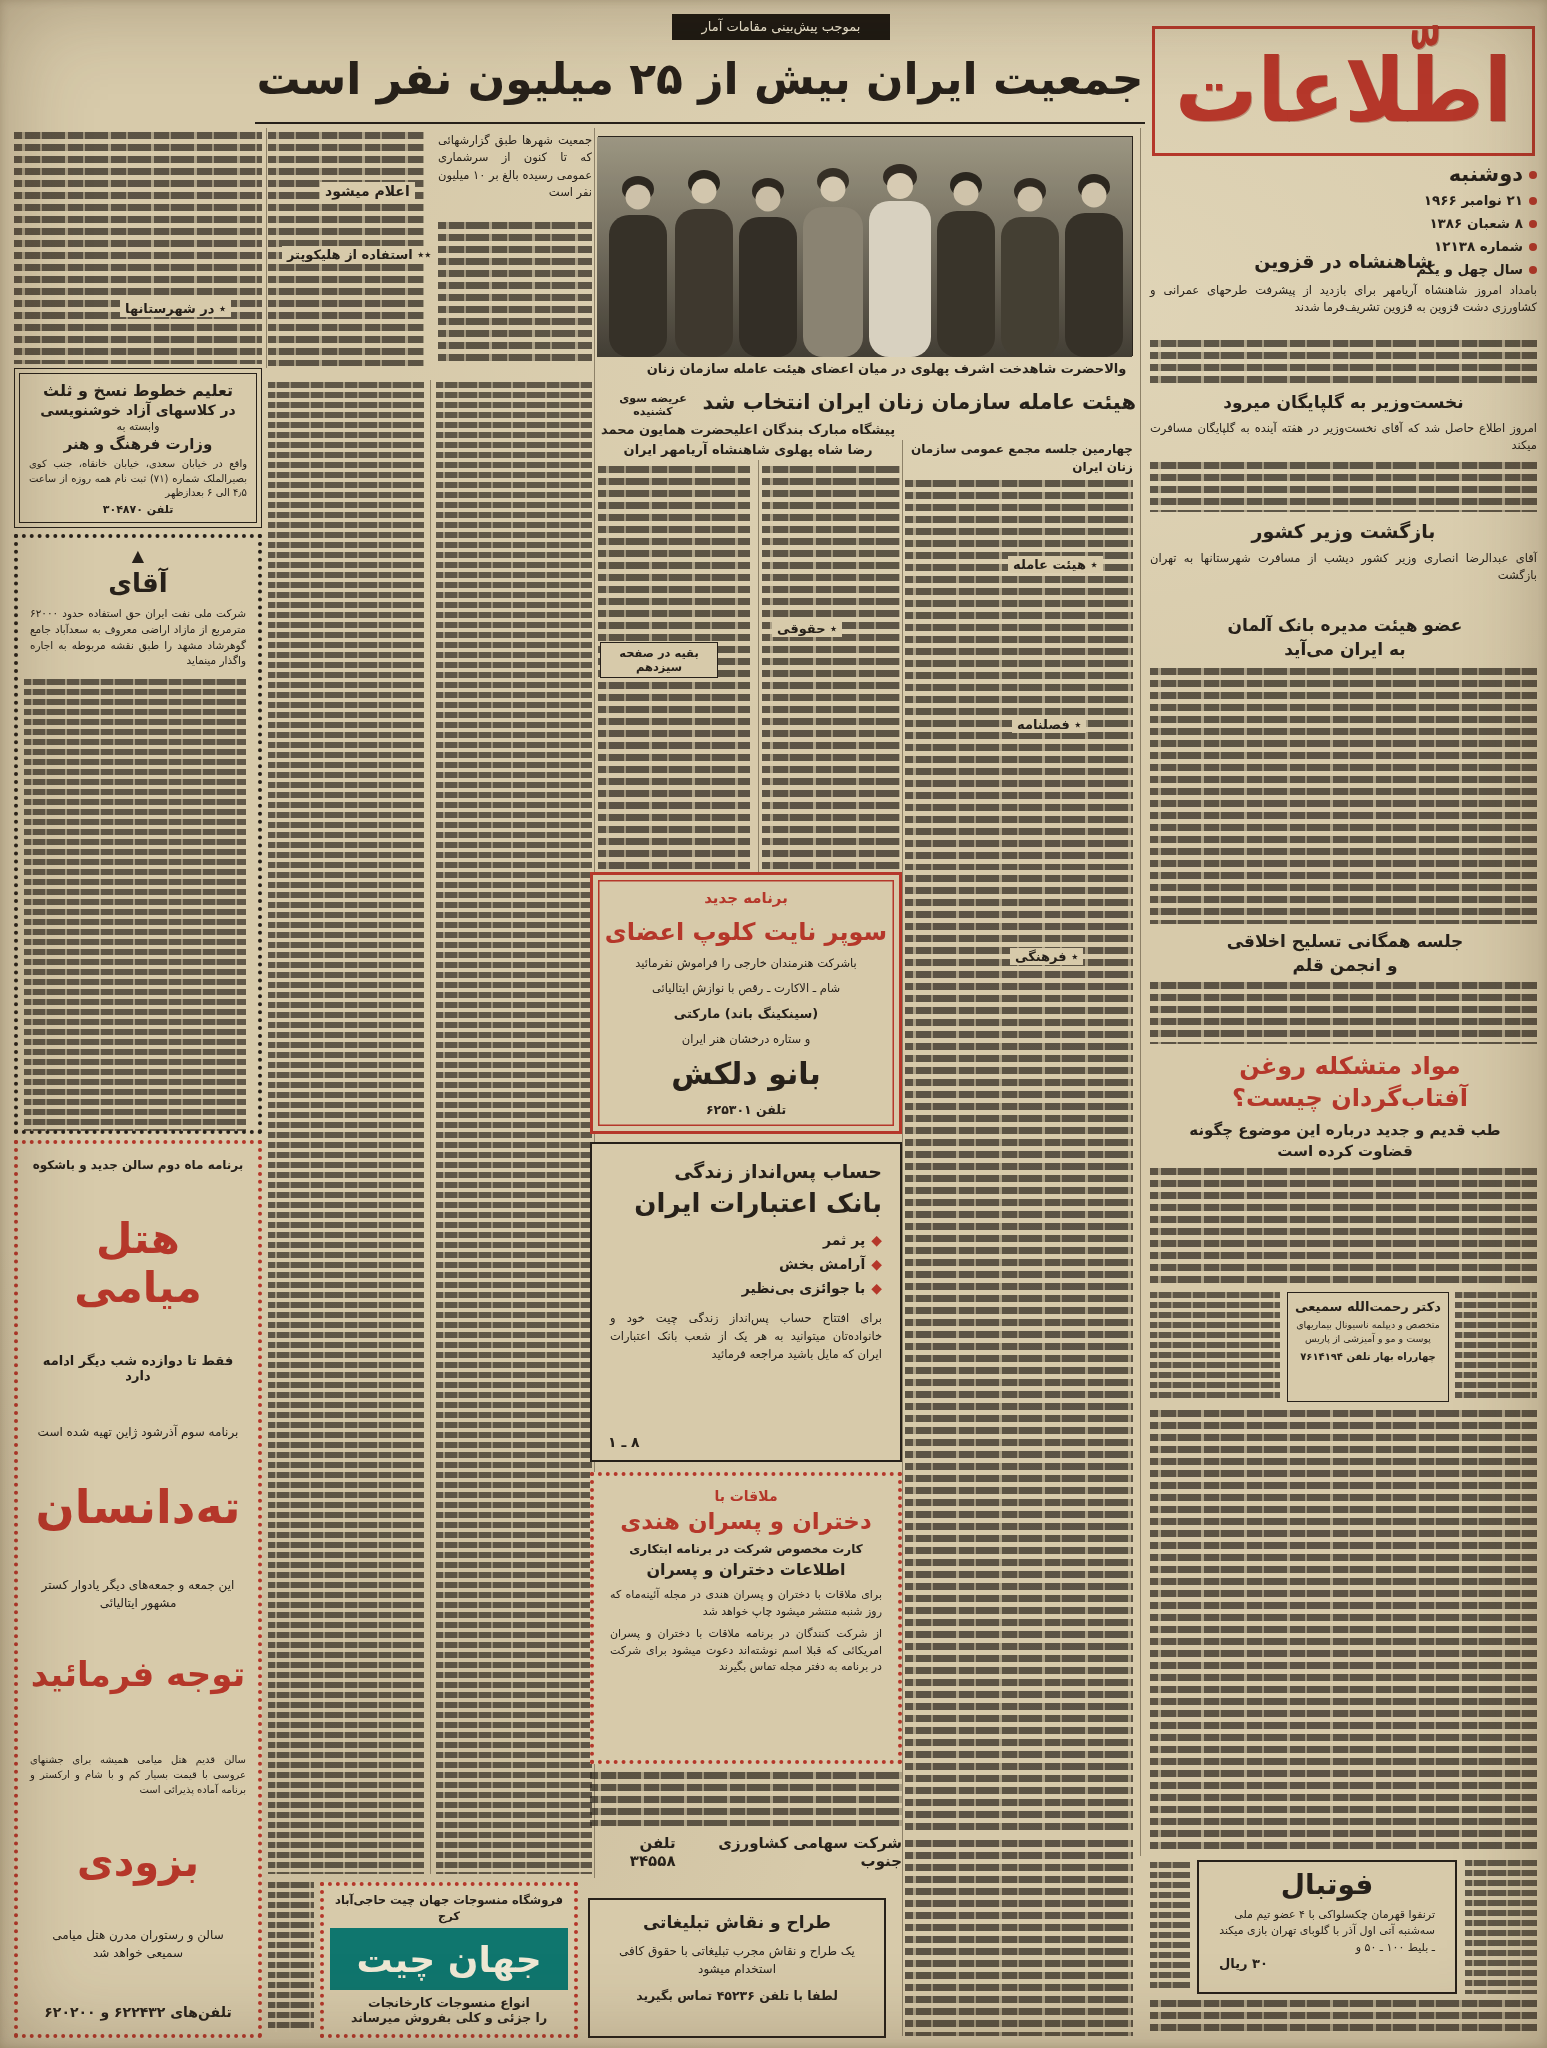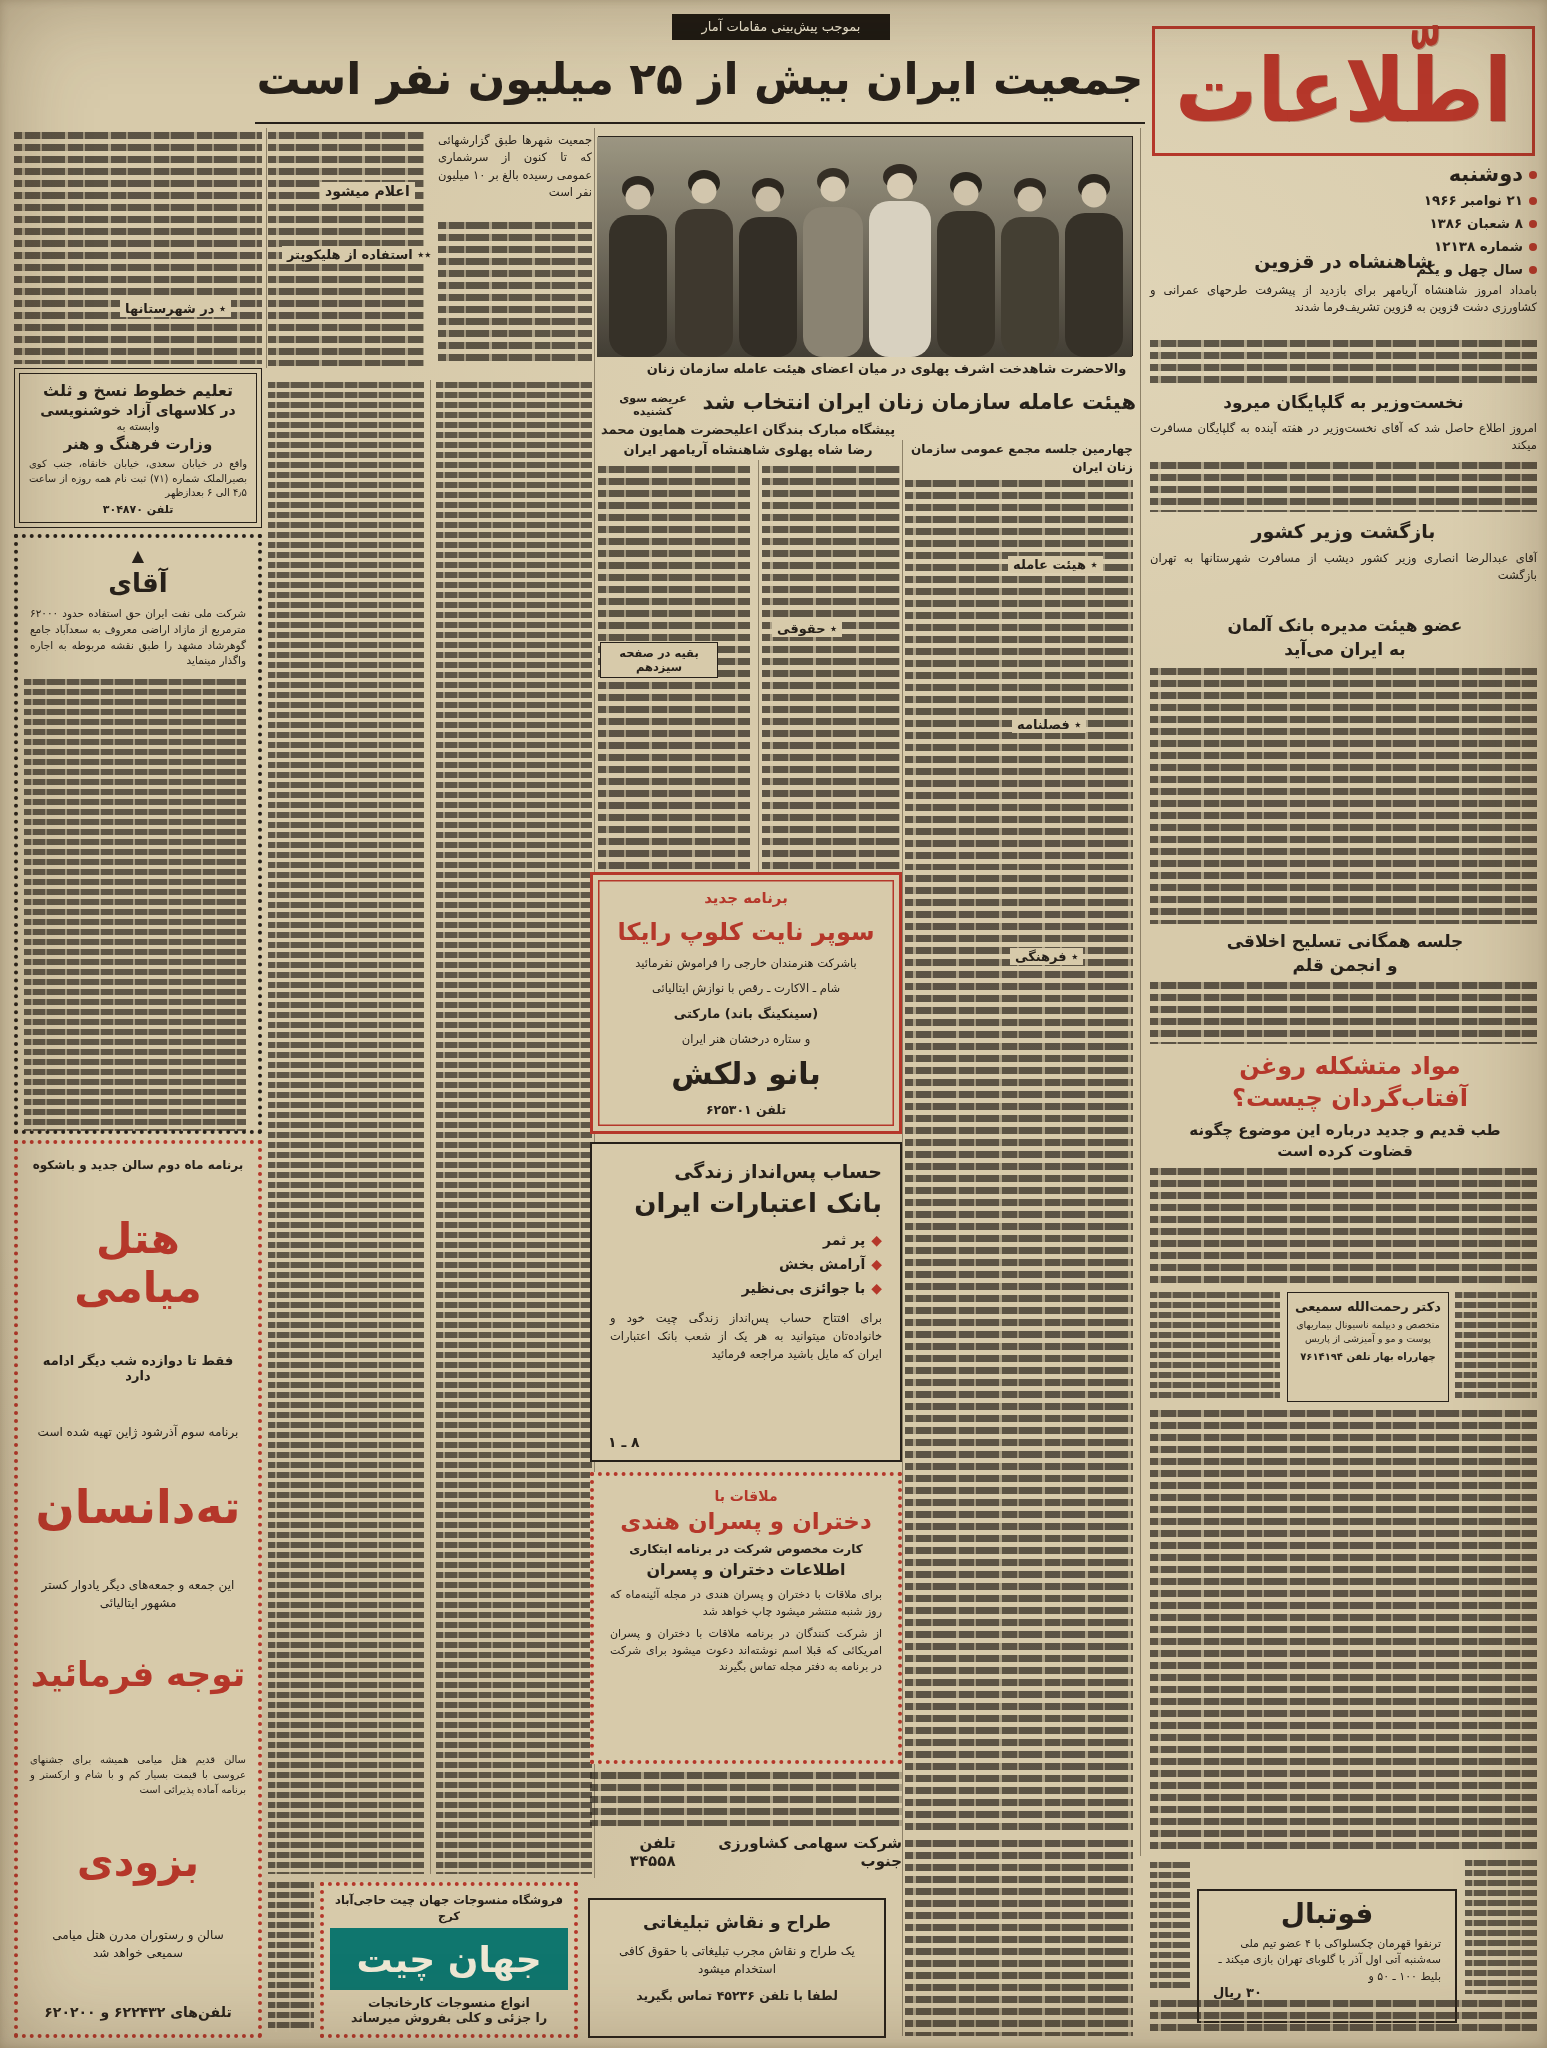--- a/index.html
+++ b/index.html
@@ -170,21 +170,21 @@
 
   <div class="adbox" style="left:1287px;top:1292px;width:162px;height:110px;border:1.5px solid var(--ink);padding:6px 5px;background:var(--paper);">
     <div class="b c" style="font-size:13px;">دکتر رحمت‌الله سمیعی</div>
     <div class="c" style="font-size:9.5px;line-height:1.45;margin-top:4px;">متخصص و دیپلمه ناسیونال بیماریهای پوست و مو و آمیزشی از پاریس</div>
     <div class="b c" style="font-size:10px;margin-top:5px;">چهارراه بهار تلفن ۷۶۱۴۱۹۴</div>
   </div>
   <div class="sim fine" style="left:1455px;top:1292px;width:82px;height:110px;"></div>
   <div class="sim fine" style="left:1150px;top:1292px;width:130px;height:110px;"></div>
   <div class="sim" style="left:1150px;top:1410px;width:387px;height:444px;"></div>
 
-  <div class="adbox" style="left:1197px;top:1860px;width:260px;height:134px;border:2px solid var(--ink);padding:8px 14px;background:var(--paper);margin-top:29px;">
+  <div class="adbox" style="left:1197px;top:1860px;width:260px;height:134px;border:2px solid var(--ink);padding:8px 20px;background:var(--paper);">
     <div class="b c" style="font-size:28px;line-height:1.1;">فوتبال</div>
     <div style="font-size:11px;line-height:1.5;margin-top:6px;">ترنفوا قهرمان چکسلواکی با ۴ عضو تیم ملی</div>
     <div style="font-size:11px;line-height:1.5;">سه‌شنبه آتی اول آذر با گلوبای تهران بازی میکند ـ بلیط ۱۰۰ ـ ۵۰ و</div>
     <div class="b" style="font-size:13px;text-align:left;">۳۰ ریال</div>
   </div>
   <div class="sim fine" style="left:1465px;top:1860px;width:72px;height:134px;"></div>
   <div class="sim fine" style="left:1150px;top:1862px;width:40px;height:130px;"></div>
   <div class="sim" style="left:1150px;top:2000px;width:387px;height:36px;"></div>
 
   <div class="adbox c" style="left:14px;top:368px;width:248px;height:160px;border:1.5px solid var(--ink);box-shadow:inset 0 0 0 4px var(--paper), inset 0 0 0 5px var(--ink);padding:12px 14px;background:var(--paper);">
@@ -212,21 +212,21 @@
     <div style="font-size:12px;line-height:1.5;width:200px;">این جمعه و جمعه‌های دیگر یادوار کستر مشهور ایتالیائی</div>
     <div class="b red" style="font-size:34px;">توجه فرمائید</div>
     <div style="font-size:10px;line-height:1.5;text-align:justify;margin-top:17px;">سالن قدیم هتل میامی همیشه برای جشنهای عروسی با قیمت بسیار کم و با شام و ارکستر و برنامه آماده پذیرائی است</div>
     <div class="b red" style="font-size:40px;">بزودی</div>
     <div style="font-size:12px;line-height:1.5;width:200px;">سالن و رستوران مدرن هتل میامی سمیعی خواهد شد</div>
     <div class="b" style="font-size:14px;">تلفن‌های ۶۲۲۴۳۲ و ۶۲۰۲۰۰</div>
   </div>
 
   <div class="adbox c" style="left:590px;top:872px;width:312px;height:262px;border:3px solid var(--red);box-shadow:inset 0 0 0 5px var(--paper), inset 0 0 0 6.5px var(--red);padding:14px 16px;background:var(--paper);display:flex;flex-direction:column;justify-content:space-between;align-items:center;">
     <div class="b red" style="font-size:15px;">برنامه جدید</div>
-    <div class="b red nw" style="font-size:24px;">سوپر نایت کلوپ رایکا</div>
+    <div class="b red nw" style="font-size:24px;">سوپر نایت کلوپ اعضای</div>
     <div style="font-size:11.5px;">باشرکت هنرمندان خارجی را فراموش نفرمائید</div>
     <div style="font-size:11.5px;">شام ـ الاکارت ـ رقص با نوازش ایتالیائی</div>
     <div class="b" style="font-size:13px;">(سینکینگ باند) مارکتی</div>
     <div style="font-size:11.5px;">و ستاره درخشان هنر ایران</div>
     <div class="b" style="font-size:30px;">بانو دلکش</div>
     <div class="b" style="font-size:12.5px;">تلفن ۶۲۵۳۰۱</div>
   </div>
 
   <div class="adbox" style="left:590px;top:1142px;width:312px;height:320px;border:2px solid var(--ink);padding:16px 18px;background:var(--paper);">
     <div class="b" style="font-size:19px;">حساب پس‌انداز زندگی</div>

